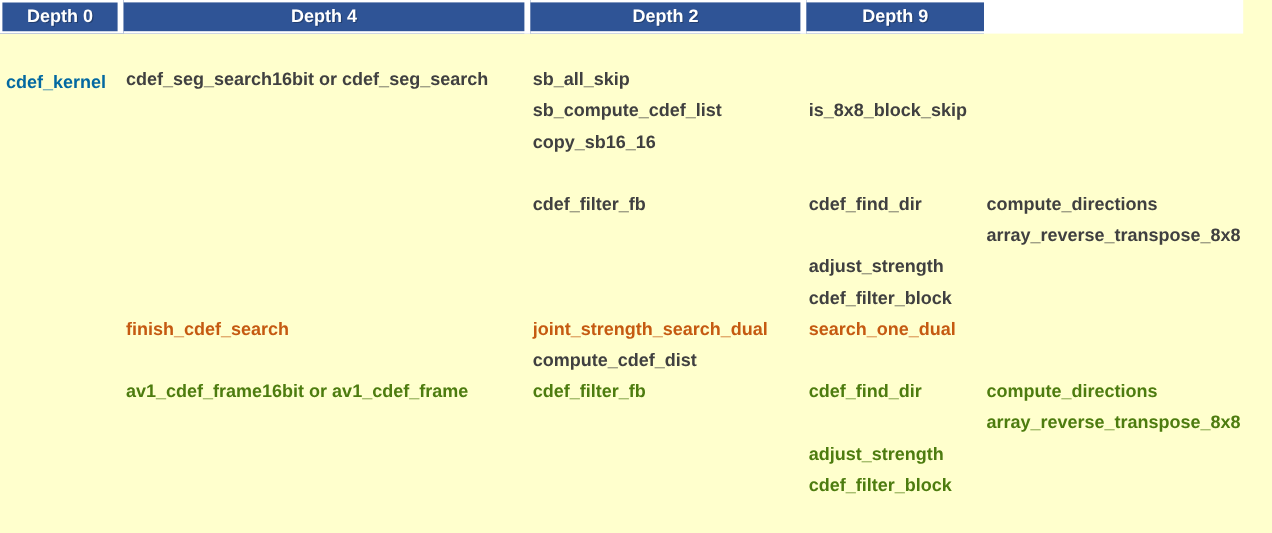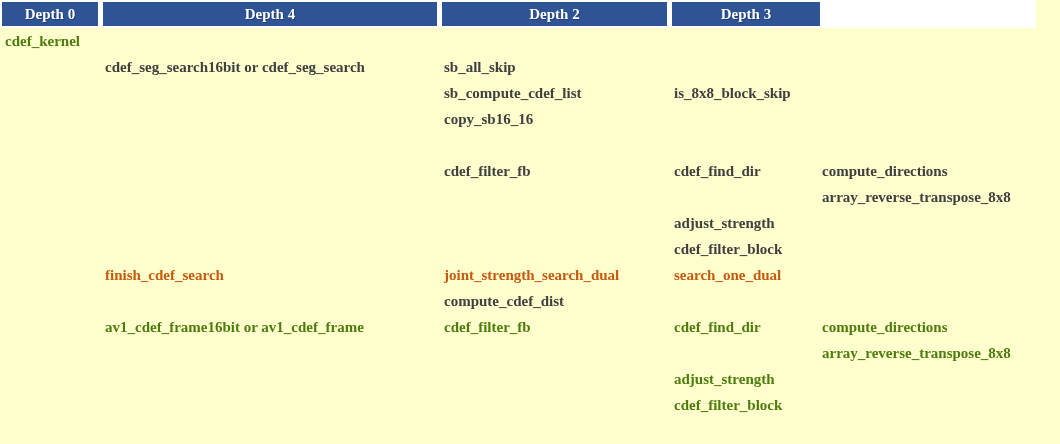--- a/index.html
+++ b/index.html
@@ -8,21 +8,20 @@
   }
   body {
     width: 1060px;
     height: 444px;
     background: #FFFFCD;
     font-family: "Liberation Sans", sans-serif;
     overflow: hidden;
   }
   .table {
     width: 1036px;
-    font-family: Liberation Serif, serif;
   }
   .header-row {
     display: grid;
     grid-template-columns: 103px 339px 230px 148px 240px;
     height: 28px;
     background: #FFFFFF;
     box-sizing: border-box;
   }
   .header-cell {
     box-sizing: border-box;
@@ -52,34 +51,34 @@
   .cell {
     box-sizing: border-box;
     font-weight: bold;
     font-size: 15px;
     line-height: 26px;
     white-space: nowrap;
     overflow: visible;
     padding-left: 2px;
   }
   .cell.col0 { padding-left: 5px; }
-  .c-black  { color: #4d7c0f; }
+  .c-black  { color: #0369a1; margin-top: 28px; }
   .c-blue   { color: #404040; }
   .c-orange { color: #C55A11; }
   .c-green  { color: #4d7c0f; }
 </style>
 </head>
 <body>
 
 <div class="table">
   <div class="header-row">
       <div class="header-cell">Depth 0</div>
       <div class="header-cell">Depth 4</div>
       <div class="header-cell">Depth 2</div>
-      <div class="header-cell">Depth 3</div>
+      <div class="header-cell">Depth 9</div>
     </div>
   <div class="table-body">
       <div class="body-row">
         <div class="cell col0 c-black">cdef_kernel</div>
         <div class="cell col1"></div>
         <div class="cell col2"></div>
         <div class="cell col3"></div>
         <div class="cell col4"></div>
       </div>
       <div class="body-row">

